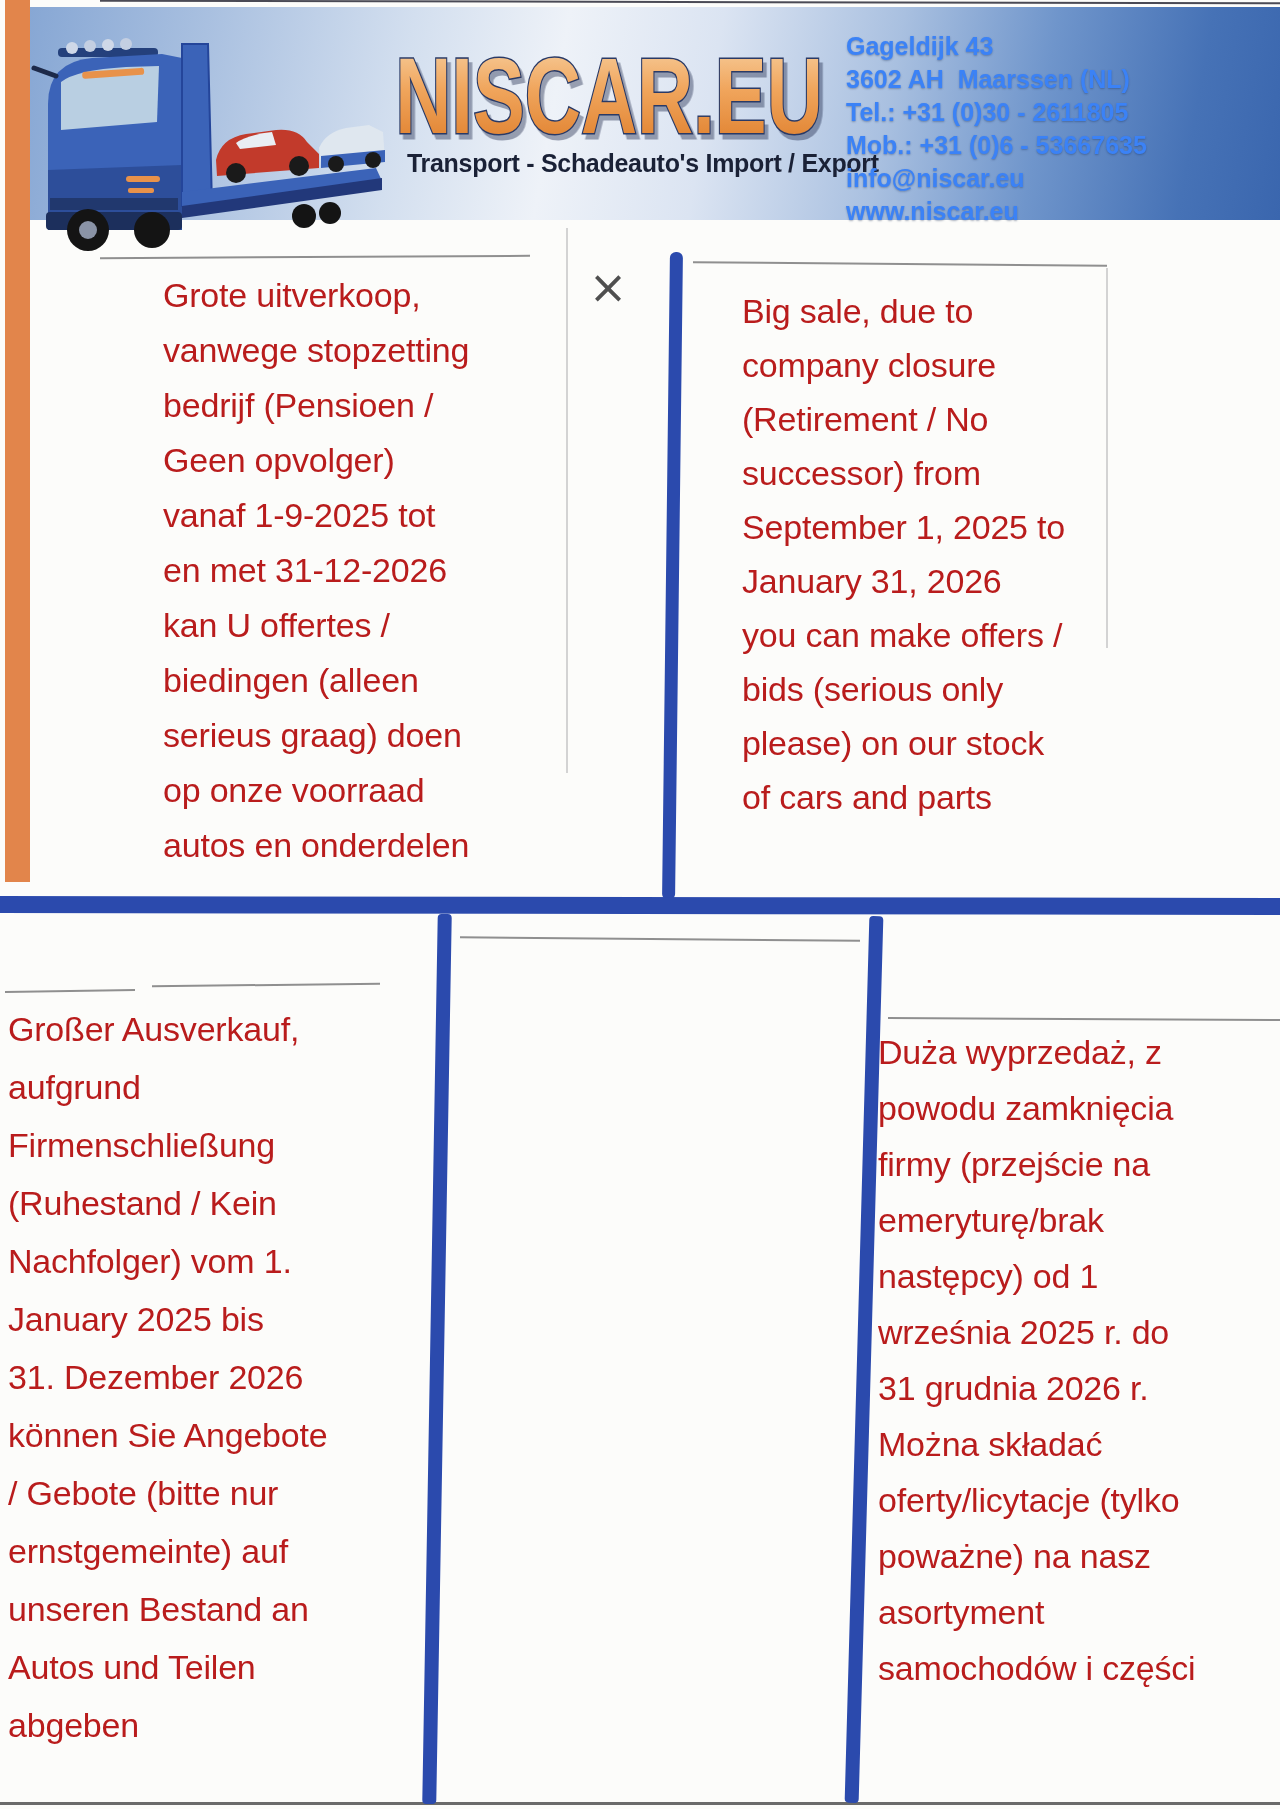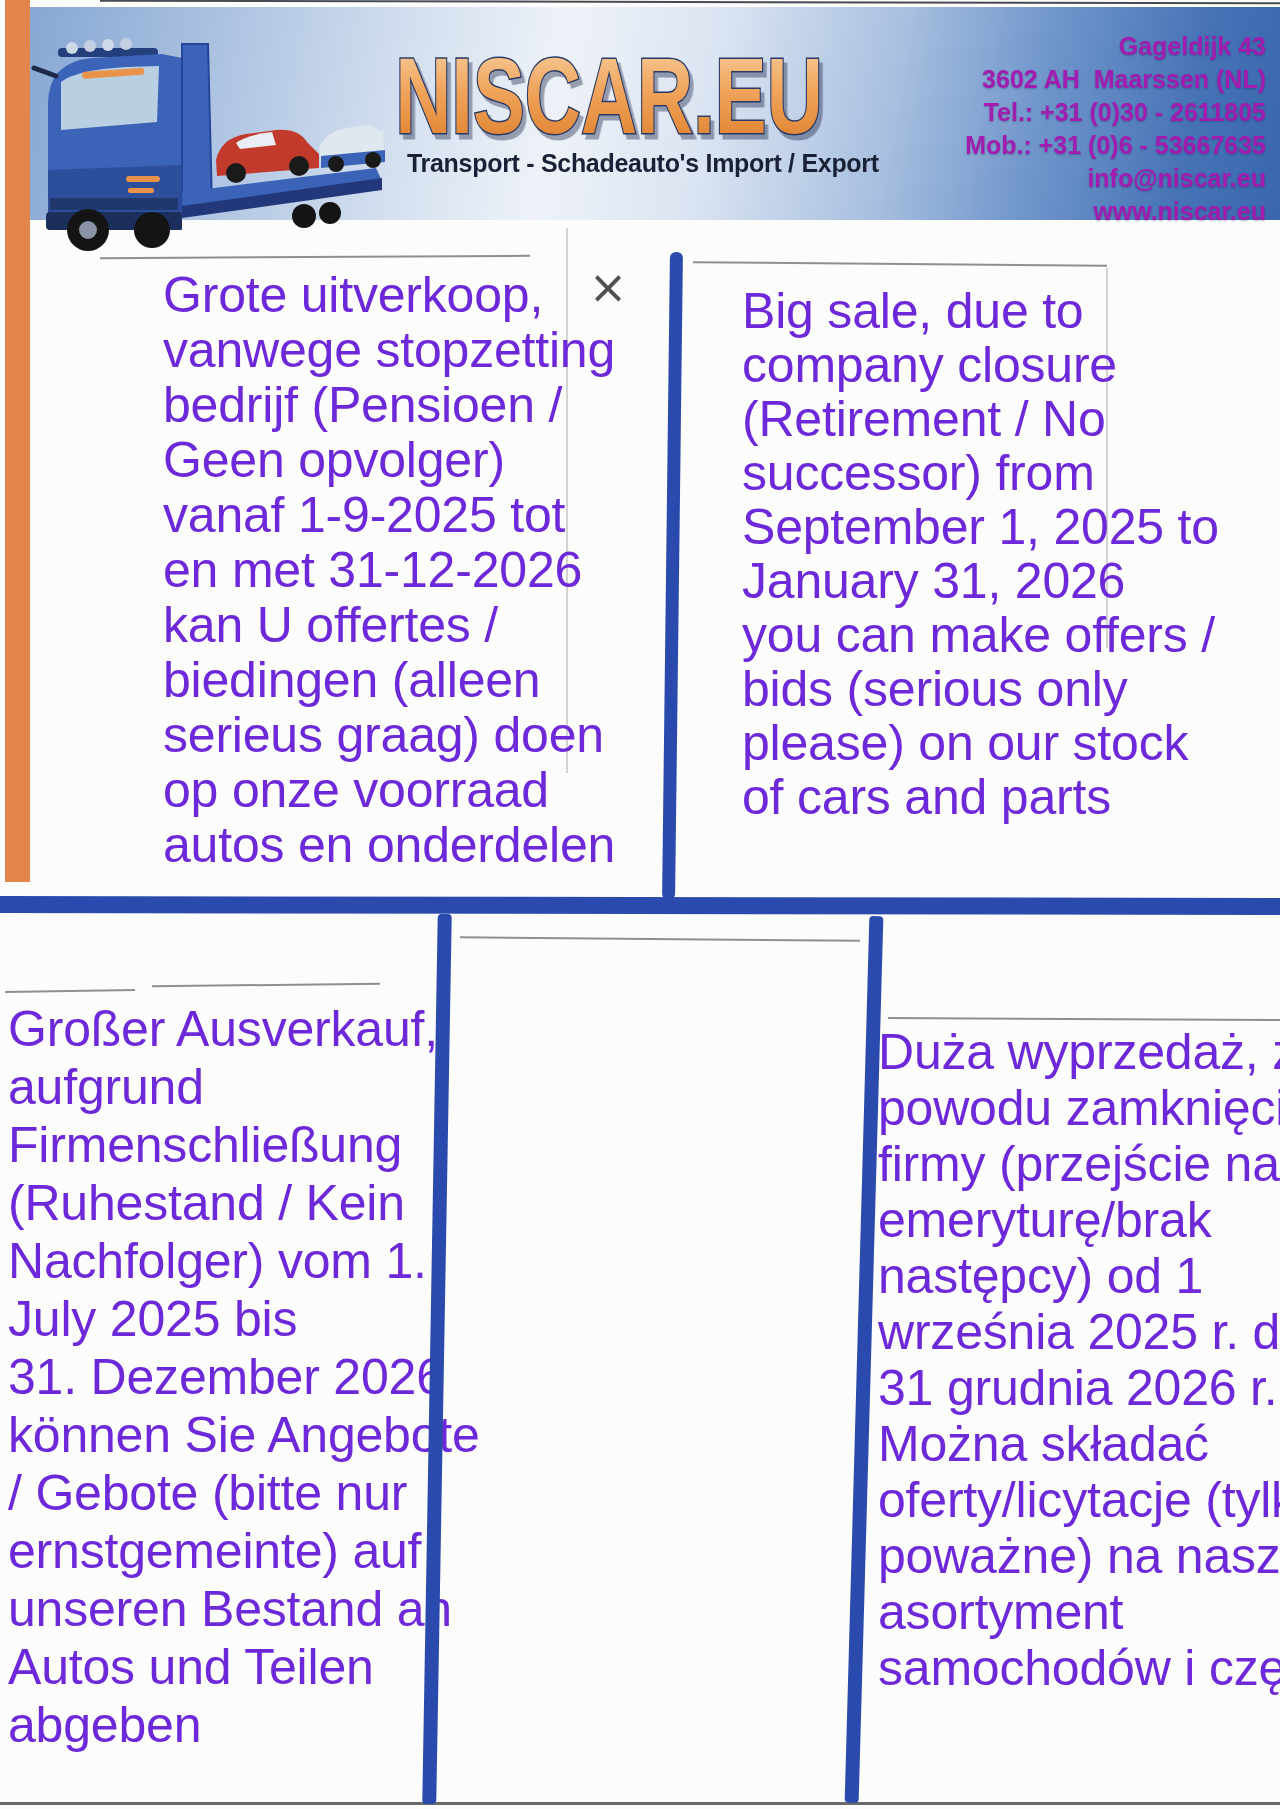--- a/index.html
+++ b/index.html
@@ -20,28 +20,28 @@
   }
   .truck-wrap{left:30px;top:8px;width:382px;height:248px;}
   .logo-wrap{left:393px;top:35px;width:450px;height:128px;}
   .tagline{
     left:407px;top:149px;width:420px;
     font-size:25px;font-weight:bold;color:#1a2136;letter-spacing:-0.3px;
     white-space:pre;
   }
   .contact{
     top:30px;right:14px;width:420px;
-    font-size:25px;line-height:33px;font-weight:bold;color:#a21caf;
-    text-align:right;white-space:pre-wrap;
+    font-size:25px;line-height:33px;font-weight:bold;color:#3b82f6;
+    white-space:pre-wrap;
     text-shadow:0 1px 2px rgba(20,40,80,.35);
   }
 
   
   .notice{
-    color:#6d28d9;font-size:50px;white-space:pre;letter-spacing:-0.2px;
+    color:#b91c1c;font-size:34px;white-space:pre;letter-spacing:-0.2px;
   }
   .notice-nl{left:163px;top:268px;line-height:55px;}
   .notice-en{left:742px;top:284px;line-height:54px;}
   .notice-de{left:8px;top:1000px;line-height:58px;}
   .notice-fr{left:464px;top:948px;line-height:57px;}
   .notice-pl{left:878px;top:1024px;line-height:56px;}
 
   .close-x{
     left:583px;top:262px;width:50px;height:50px;
     font-size:46px;line-height:50px;text-align:center;color:#4f4f4f;cursor:pointer;
@@ -169,21 +169,21 @@
 January 31, 2026
 you can make offers /
 bids (serious only
 please) on our stock
 of cars and parts</div>
   <div class="abs notice notice-de">Großer Ausverkauf,
 aufgrund
 Firmenschließung
 (Ruhestand / Kein
 Nachfolger) vom 1.
-July 2025 bis
+January 2025 bis
 31. Dezember 2026
 können Sie Angebote
 / Gebote (bitte nur
 ernstgemeinte) auf
 unseren Bestand an
 Autos und Teilen
 abgeben</div>
   <div class="abs notice notice-pl">Duża wyprzedaż, z
 powodu zamknięcia
 firmy (przejście na

